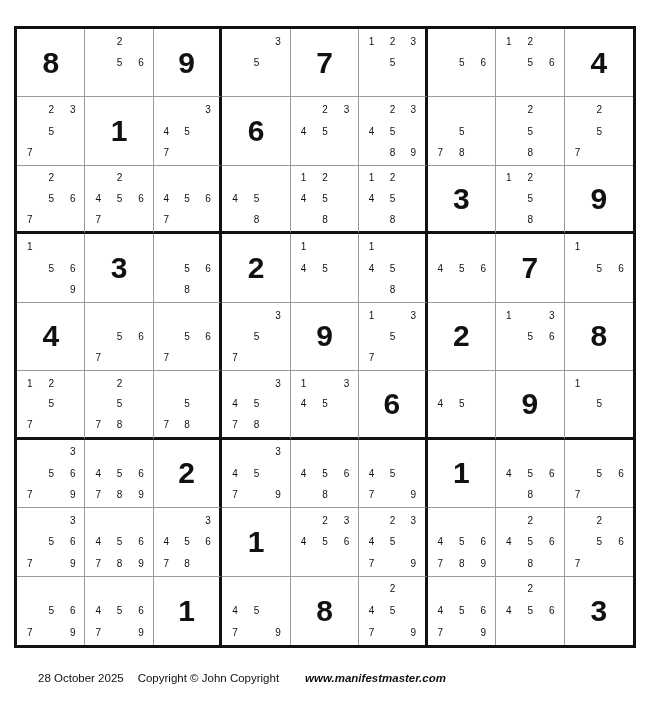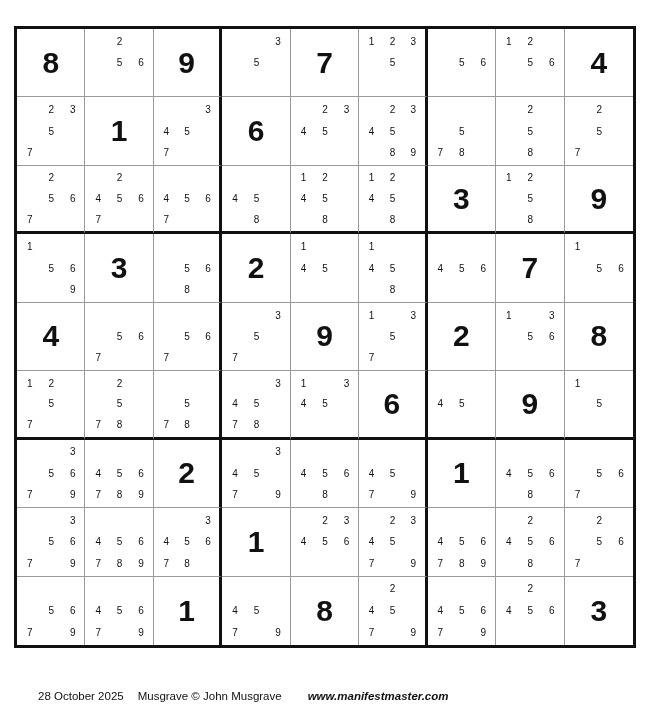--- a/index.html
+++ b/index.html
@@ -25,21 +25,21 @@
     display:grid;grid-template-columns:repeat(3,1fr);grid-template-rows:repeat(3,1fr);
     padding:2px 1px 1px 2px;box-sizing:border-box;
   }
   .cd{font-size:10px;color:#111;display:flex;align-items:center;justify-content:center;line-height:1;}
   .cd.off{visibility:hidden;}
   #footer{
     position:absolute;left:0;top:672px;width:650px;
     font-size:11.5px;color:#111;
   }
   #footer .row{display:flex;align-items:baseline;padding-left:38px;}
-  #footer .date{margin-right:14px;margin-top:18px;}
+  #footer .date{margin-right:14px;}
   #footer .copy{margin-right:26px;}
   #footer .site{font-weight:bold;font-style:italic;}
 </style>
 </head>
 <body>
 
 <div id="page">
 
   <div id="board">
     <div class="grid" id="grid">
@@ -865,18 +865,18 @@
         </div>
         <div class="cell r8 c8">
           <div class="big">3</div>
         </div>
       </div>
   </div>
 
   <div id="footer">
     <div class="row">
       <span class="date">28 October 2025</span>
-      <span class="copy">Musgrave © John Musgrave</span>
+      <span class="copy">Copyright © John Copyright</span>
       <span class="site">www.manifestmaster.com</span>
     </div>
   </div>
 
 </div>
 
 </body></html>

